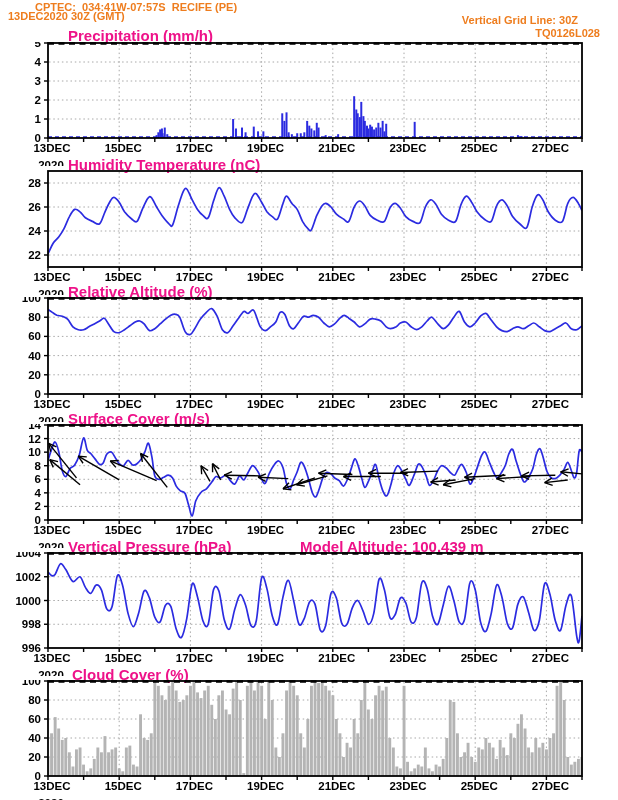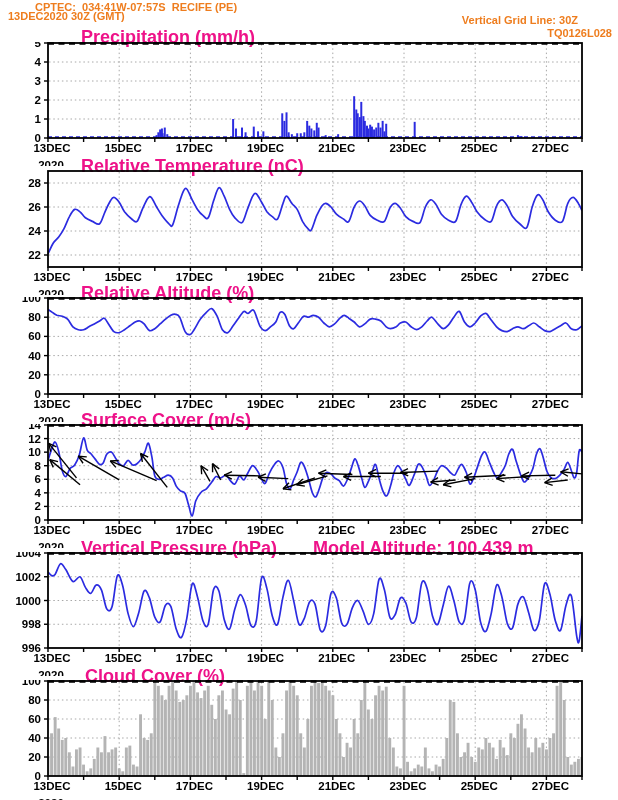--- a/index.html
+++ b/index.html
@@ -1,31 +1,31 @@
 <!DOCTYPE html>
 <html><head>
 <meta charset="utf-8">
 <style>
   html,body{margin:0;padding:0;}
   body{width:618px;height:800px;overflow:hidden;position:relative;background:#fff;
        font-family:"Liberation Sans",sans-serif;}
   .abs{position:absolute;white-space:pre;}
   .hdr{font-size:11px;font-weight:bold;color:#ee7d1e;letter-spacing:0px;}
-  .ttl{font-size:18px;font-weight:bold;color:#ee1289;margin-left:13px;}
+  .ttl{font-size:15px;font-weight:bold;color:#ee1289;}
   .r{text-align:left;}
   svg{position:absolute;left:0;display:block;}
   text{font-family:"Liberation Sans",sans-serif;font-weight:bold;fill:#000;}
 </style>
 </head>
 <body>
 
 <div class="abs hdr" style="left:35px;top:1px">CPTEC:  034:41W-07:57S  RECIFE (PE)</div>
 <div class="abs hdr" style="left:8px;top:10px">13DEC2020 30Z (GMT)</div>
 <div class="abs hdr r" style="right:40px;top:14px">Vertical Grid Line: 30Z</div>
-<div class="abs hdr r" style="right:6px;top:27px">TQ0126L028</div>
+<div class="abs hdr r" style="right:18px;top:27px">TQ0126L028</div>
 
 <div class="abs ttl" style="left:68px;top:27px">Precipitation (mm/h)</div>
 <svg id="chart0" style="top:42px" width="618" height="124" viewBox="0 0 618 124">
     <line x1="119.2" y1="2" x2="119.2" y2="95" stroke="#a8a8a8" stroke-width="1" stroke-dasharray="1.5,2.8"></line>
     <line x1="190.4" y1="2" x2="190.4" y2="95" stroke="#a8a8a8" stroke-width="1" stroke-dasharray="1.5,2.8"></line>
     <line x1="261.6" y1="2" x2="261.6" y2="95" stroke="#a8a8a8" stroke-width="1" stroke-dasharray="1.5,2.8"></line>
     <line x1="332.8" y1="2" x2="332.8" y2="95" stroke="#a8a8a8" stroke-width="1" stroke-dasharray="1.5,2.8"></line>
     <line x1="404" y1="2" x2="404" y2="95" stroke="#a8a8a8" stroke-width="1" stroke-dasharray="1.5,2.8"></line>
     <line x1="475.20000000000005" y1="2" x2="475.20000000000005" y2="95" stroke="#a8a8a8" stroke-width="1" stroke-dasharray="1.5,2.8"></line>
     <line x1="546.4000000000001" y1="2" x2="546.4000000000001" y2="95" stroke="#a8a8a8" stroke-width="1" stroke-dasharray="1.5,2.8"></line>
@@ -124,21 +124,21 @@
     <text x="123.2" y="110" text-anchor="middle" font-size="11.5">15DEC</text>
     <text x="194.4" y="110" text-anchor="middle" font-size="11.5">17DEC</text>
     <text x="265.6" y="110" text-anchor="middle" font-size="11.5">19DEC</text>
     <text x="336.8" y="110" text-anchor="middle" font-size="11.5">21DEC</text>
     <text x="408" y="110" text-anchor="middle" font-size="11.5">23DEC</text>
     <text x="479.20000000000005" y="110" text-anchor="middle" font-size="11.5">25DEC</text>
     <text x="550.4000000000001" y="110" text-anchor="middle" font-size="11.5">27DEC</text>
     <text x="51" y="127" text-anchor="middle" font-size="11.5">2020</text>
   </svg>
 
-<div class="abs ttl" style="left:68px;top:156px">Relative Temperature (nC)</div>
+<div class="abs ttl" style="left:68px;top:156px">Humidity Temperature (nC)</div>
 <svg id="chart1" style="top:170px" width="618" height="125" viewBox="0 0 618 125">
     <line x1="119.2" y1="2" x2="119.2" y2="96" stroke="#a8a8a8" stroke-width="1" stroke-dasharray="1.5,2.8"></line>
     <line x1="190.4" y1="2" x2="190.4" y2="96" stroke="#a8a8a8" stroke-width="1" stroke-dasharray="1.5,2.8"></line>
     <line x1="261.6" y1="2" x2="261.6" y2="96" stroke="#a8a8a8" stroke-width="1" stroke-dasharray="1.5,2.8"></line>
     <line x1="332.8" y1="2" x2="332.8" y2="96" stroke="#a8a8a8" stroke-width="1" stroke-dasharray="1.5,2.8"></line>
     <line x1="404" y1="2" x2="404" y2="96" stroke="#a8a8a8" stroke-width="1" stroke-dasharray="1.5,2.8"></line>
     <line x1="475.20000000000005" y1="2" x2="475.20000000000005" y2="96" stroke="#a8a8a8" stroke-width="1" stroke-dasharray="1.5,2.8"></line>
     <line x1="546.4000000000001" y1="2" x2="546.4000000000001" y2="96" stroke="#a8a8a8" stroke-width="1" stroke-dasharray="1.5,2.8"></line>
     <line x1="49" y1="85" x2="581" y2="85" stroke="#a8a8a8" stroke-width="1" stroke-dasharray="1.5,2.8"></line>
     <line x1="49" y1="61" x2="581" y2="61" stroke="#a8a8a8" stroke-width="1" stroke-dasharray="1.5,2.8"></line>

